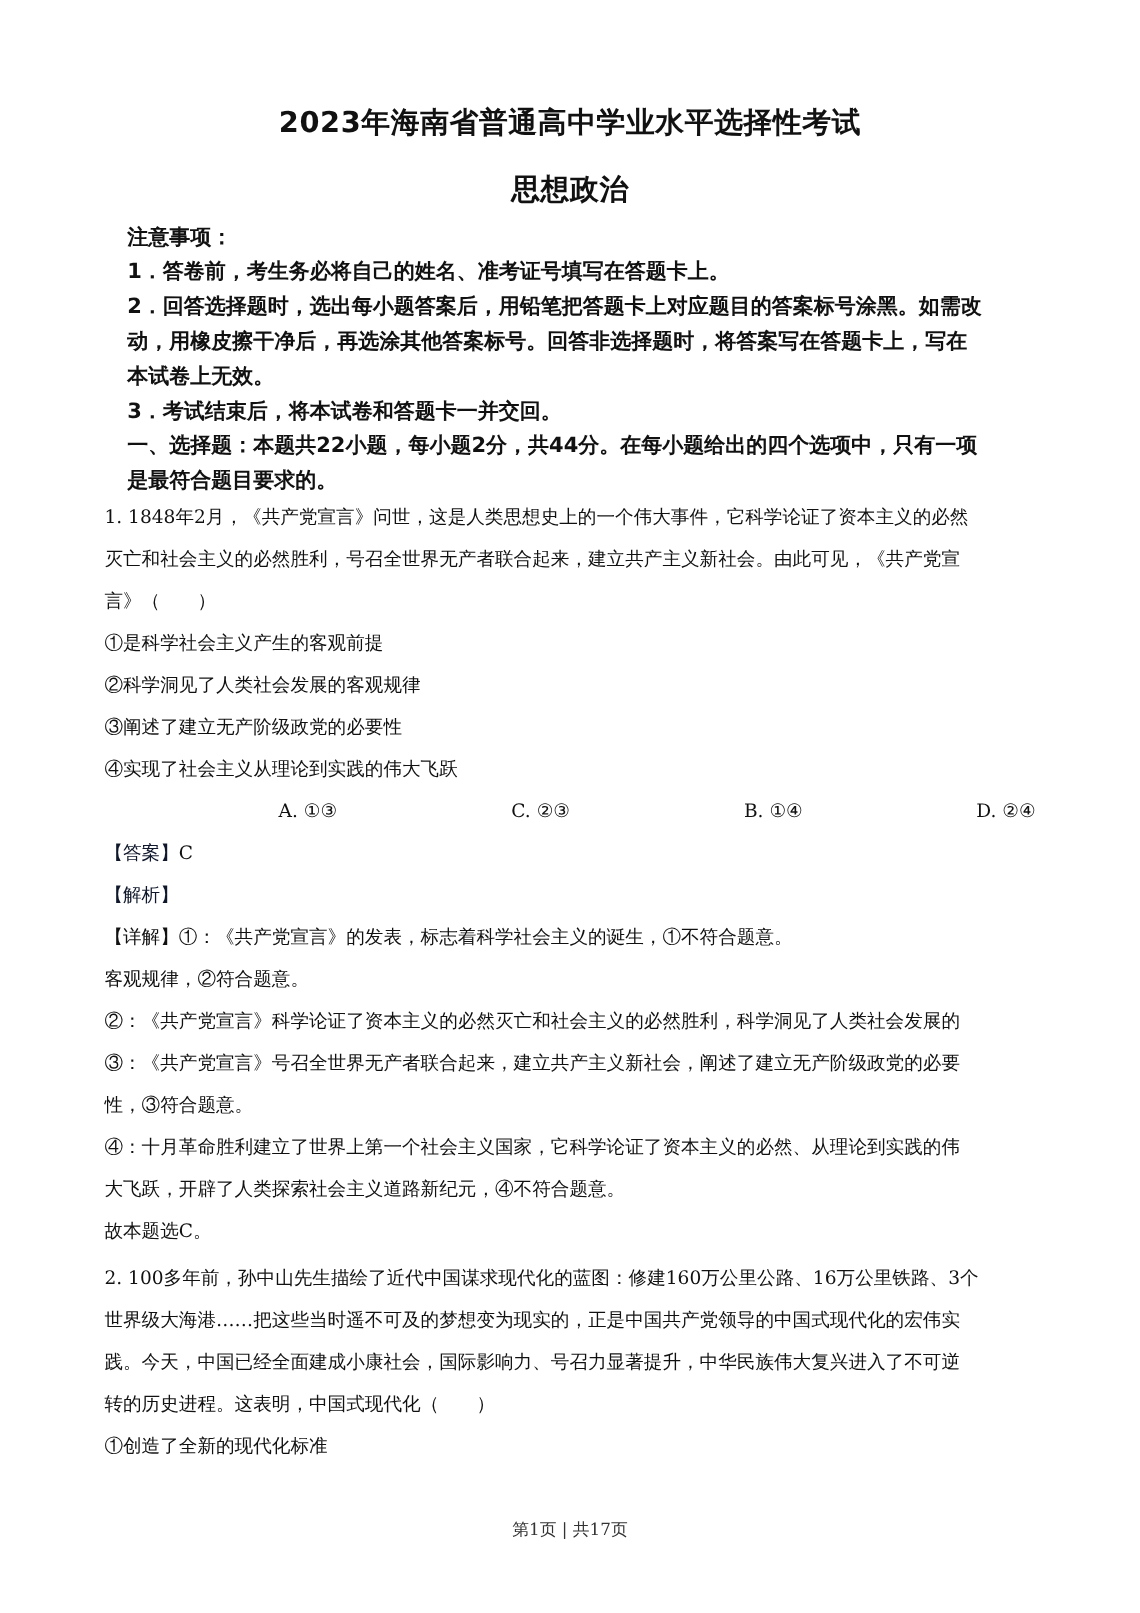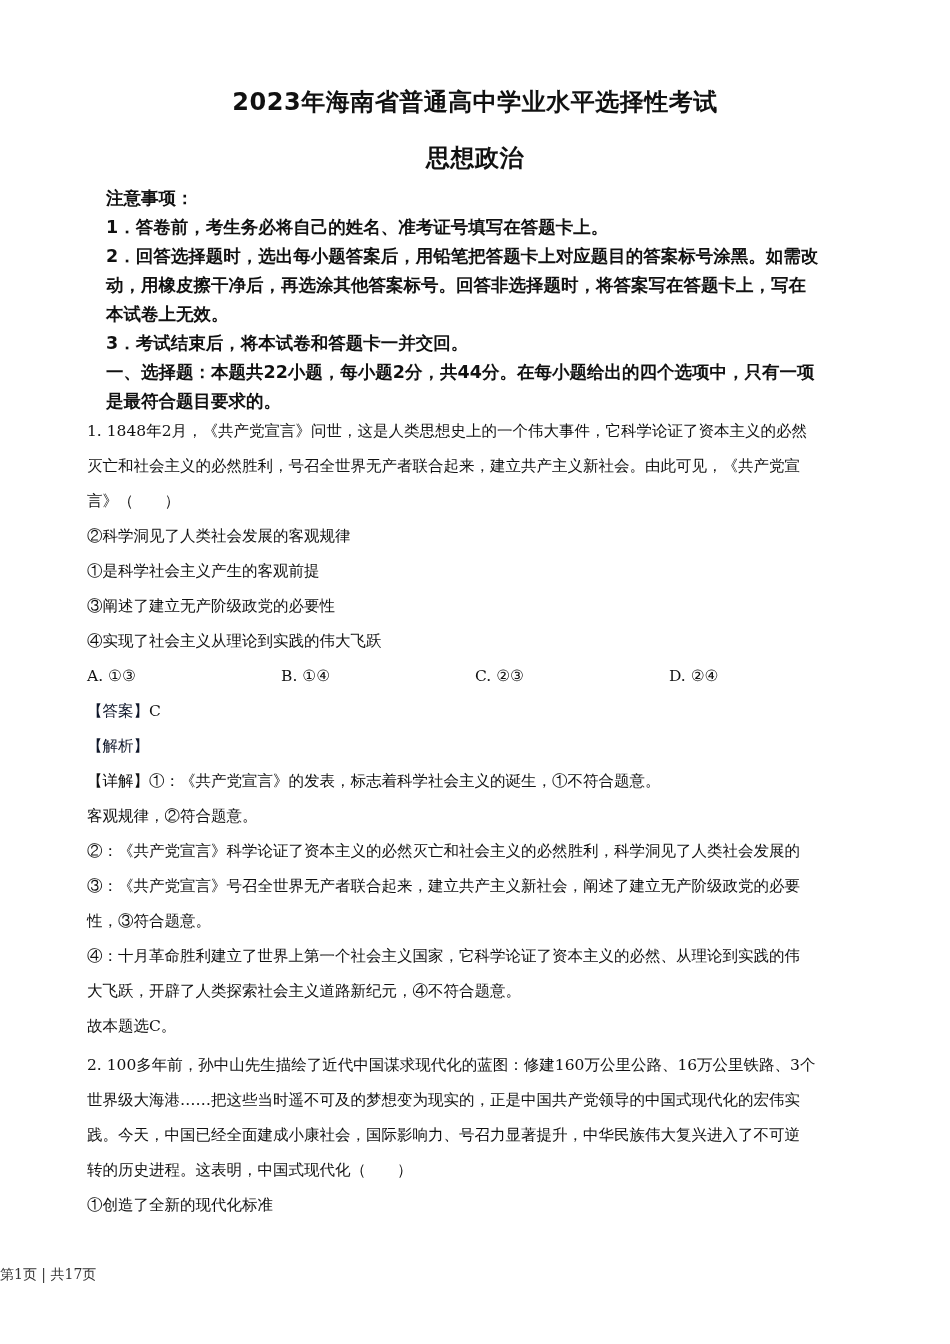--- a/index.html
+++ b/index.html
@@ -52,33 +52,34 @@
       width: 776px;
       font-size: 15.5px;
       line-height: 35px;
     }
     .content p { margin: 0; }
     .q1 { top: 414px; }
 
     .options-row {
       display: flex;
       height: 35px;
+      text-align: right;
     }
     .options-row span { display: inline-block; width: 194px; }
 
     .tag { color: #0f172a; }
 
     .q2 { top: 1048px; }
 
     .footer {
       position: absolute;
       top: 1266px;
       left: 0;
       width: 950px;
-      text-align: left;
+      text-align: center;
       font-size: 14px;
       color: #333333;
     }
   </style>
 </head>
 <body>
 
 <div class="page">
 
   <div class="title main">2023年海南省普通高中学业水平选择性考试</div>
@@ -92,28 +93,28 @@
     <p>本试卷上无效。</p>
     <p>3．考试结束后，将本试卷和答题卡一并交回。</p>
     <p>一、选择题：本题共22小题，每小题2分，共44分。在每小题给出的四个选项中，只有一项</p>
     <p>是最符合题目要求的。</p>
   </div>
 
   <div class="content q1">
     <p>1. 1848年2月，《共产党宣言》问世，这是人类思想史上的一个伟大事件，它科学论证了资本主义的必然</p>
     <p>灭亡和社会主义的必然胜利，号召全世界无产者联合起来，建立共产主义新社会。由此可见，《共产党宣</p>
     <p>言》（　　）</p>
+    <p>①是科学社会主义产生的客观前提</p>
     <p>②科学洞见了人类社会发展的客观规律</p>
-    <p>①是科学社会主义产生的客观前提</p>
     <p>③阐述了建立无产阶级政党的必要性</p>
     <p>④实现了社会主义从理论到实践的伟大飞跃</p>
     <div class="options-row">
       <span>A. ①③</span>
+      <span>C. ②③</span>
       <span>B. ①④</span>
-      <span>C. ②③</span>
       <span>D. ②④</span>
     </div>
     <p><span class="tag">【答案】</span><span>C</span></p>
     <p><span class="tag">【解析】</span></p>
     <p><span>【详解】</span><span>①：《共产党宣言》的发表，标志着科学社会主义的诞生，①不符合题意。</span></p>
     <p>客观规律，②符合题意。</p>
     <p>②：《共产党宣言》科学论证了资本主义的必然灭亡和社会主义的必然胜利，科学洞见了人类社会发展的</p>
     <p>③：《共产党宣言》号召全世界无产者联合起来，建立共产主义新社会，阐述了建立无产阶级政党的必要</p>
     <p>性，③符合题意。</p>
     <p>④：十月革命胜利建立了世界上第一个社会主义国家，它科学论证了资本主义的必然、从理论到实践的伟</p>

